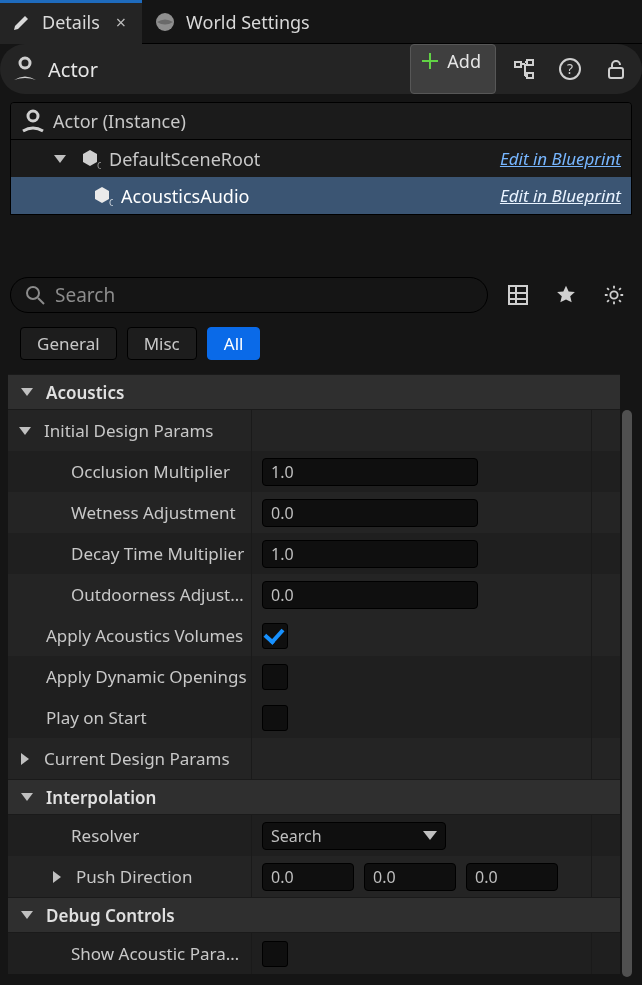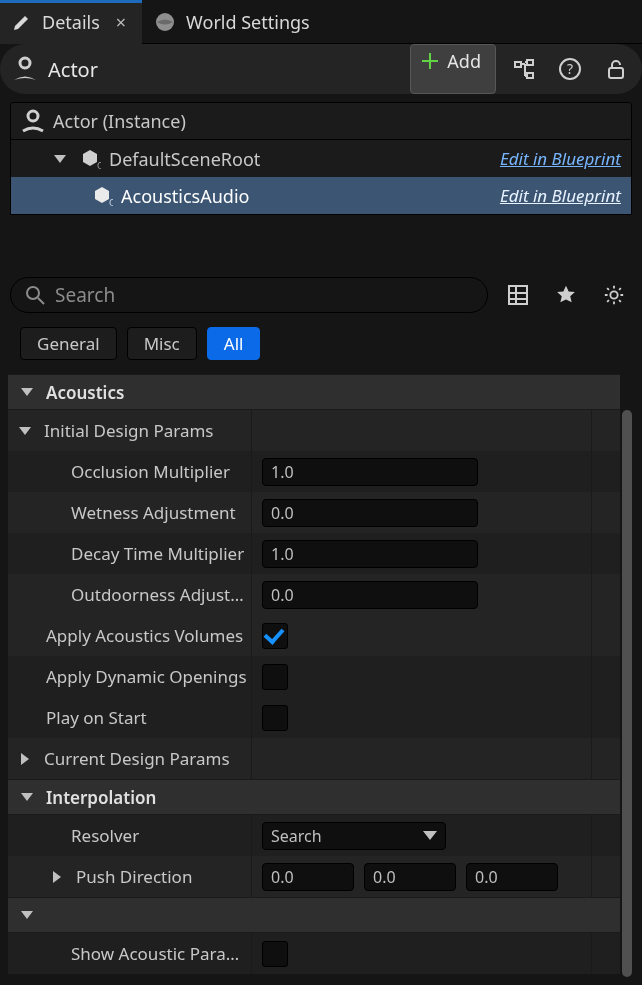--- a/index.html
+++ b/index.html
@@ -470,20 +470,21 @@
       <input class="num-input vec" value="0.0" style="">
       <input class="num-input vec" value="0.0" style="">
     </div>
     <div class="tail"></div>
   </div>
 
   <div class="cat">
     <span class="exp">
         <span class="tri-down"></span>
       </span>
+    <span>Debug Controls</span>
   </div>
   <div class="row alt1">
     <div class="lblcell">
         <span class="indent2"></span>
         <span class="ellipsis">Show Acoustic Paramet…</span>
       </div>
     <div class="valcell">
         <span class="check"></span>
       </div>
     <div class="tail"></div>

